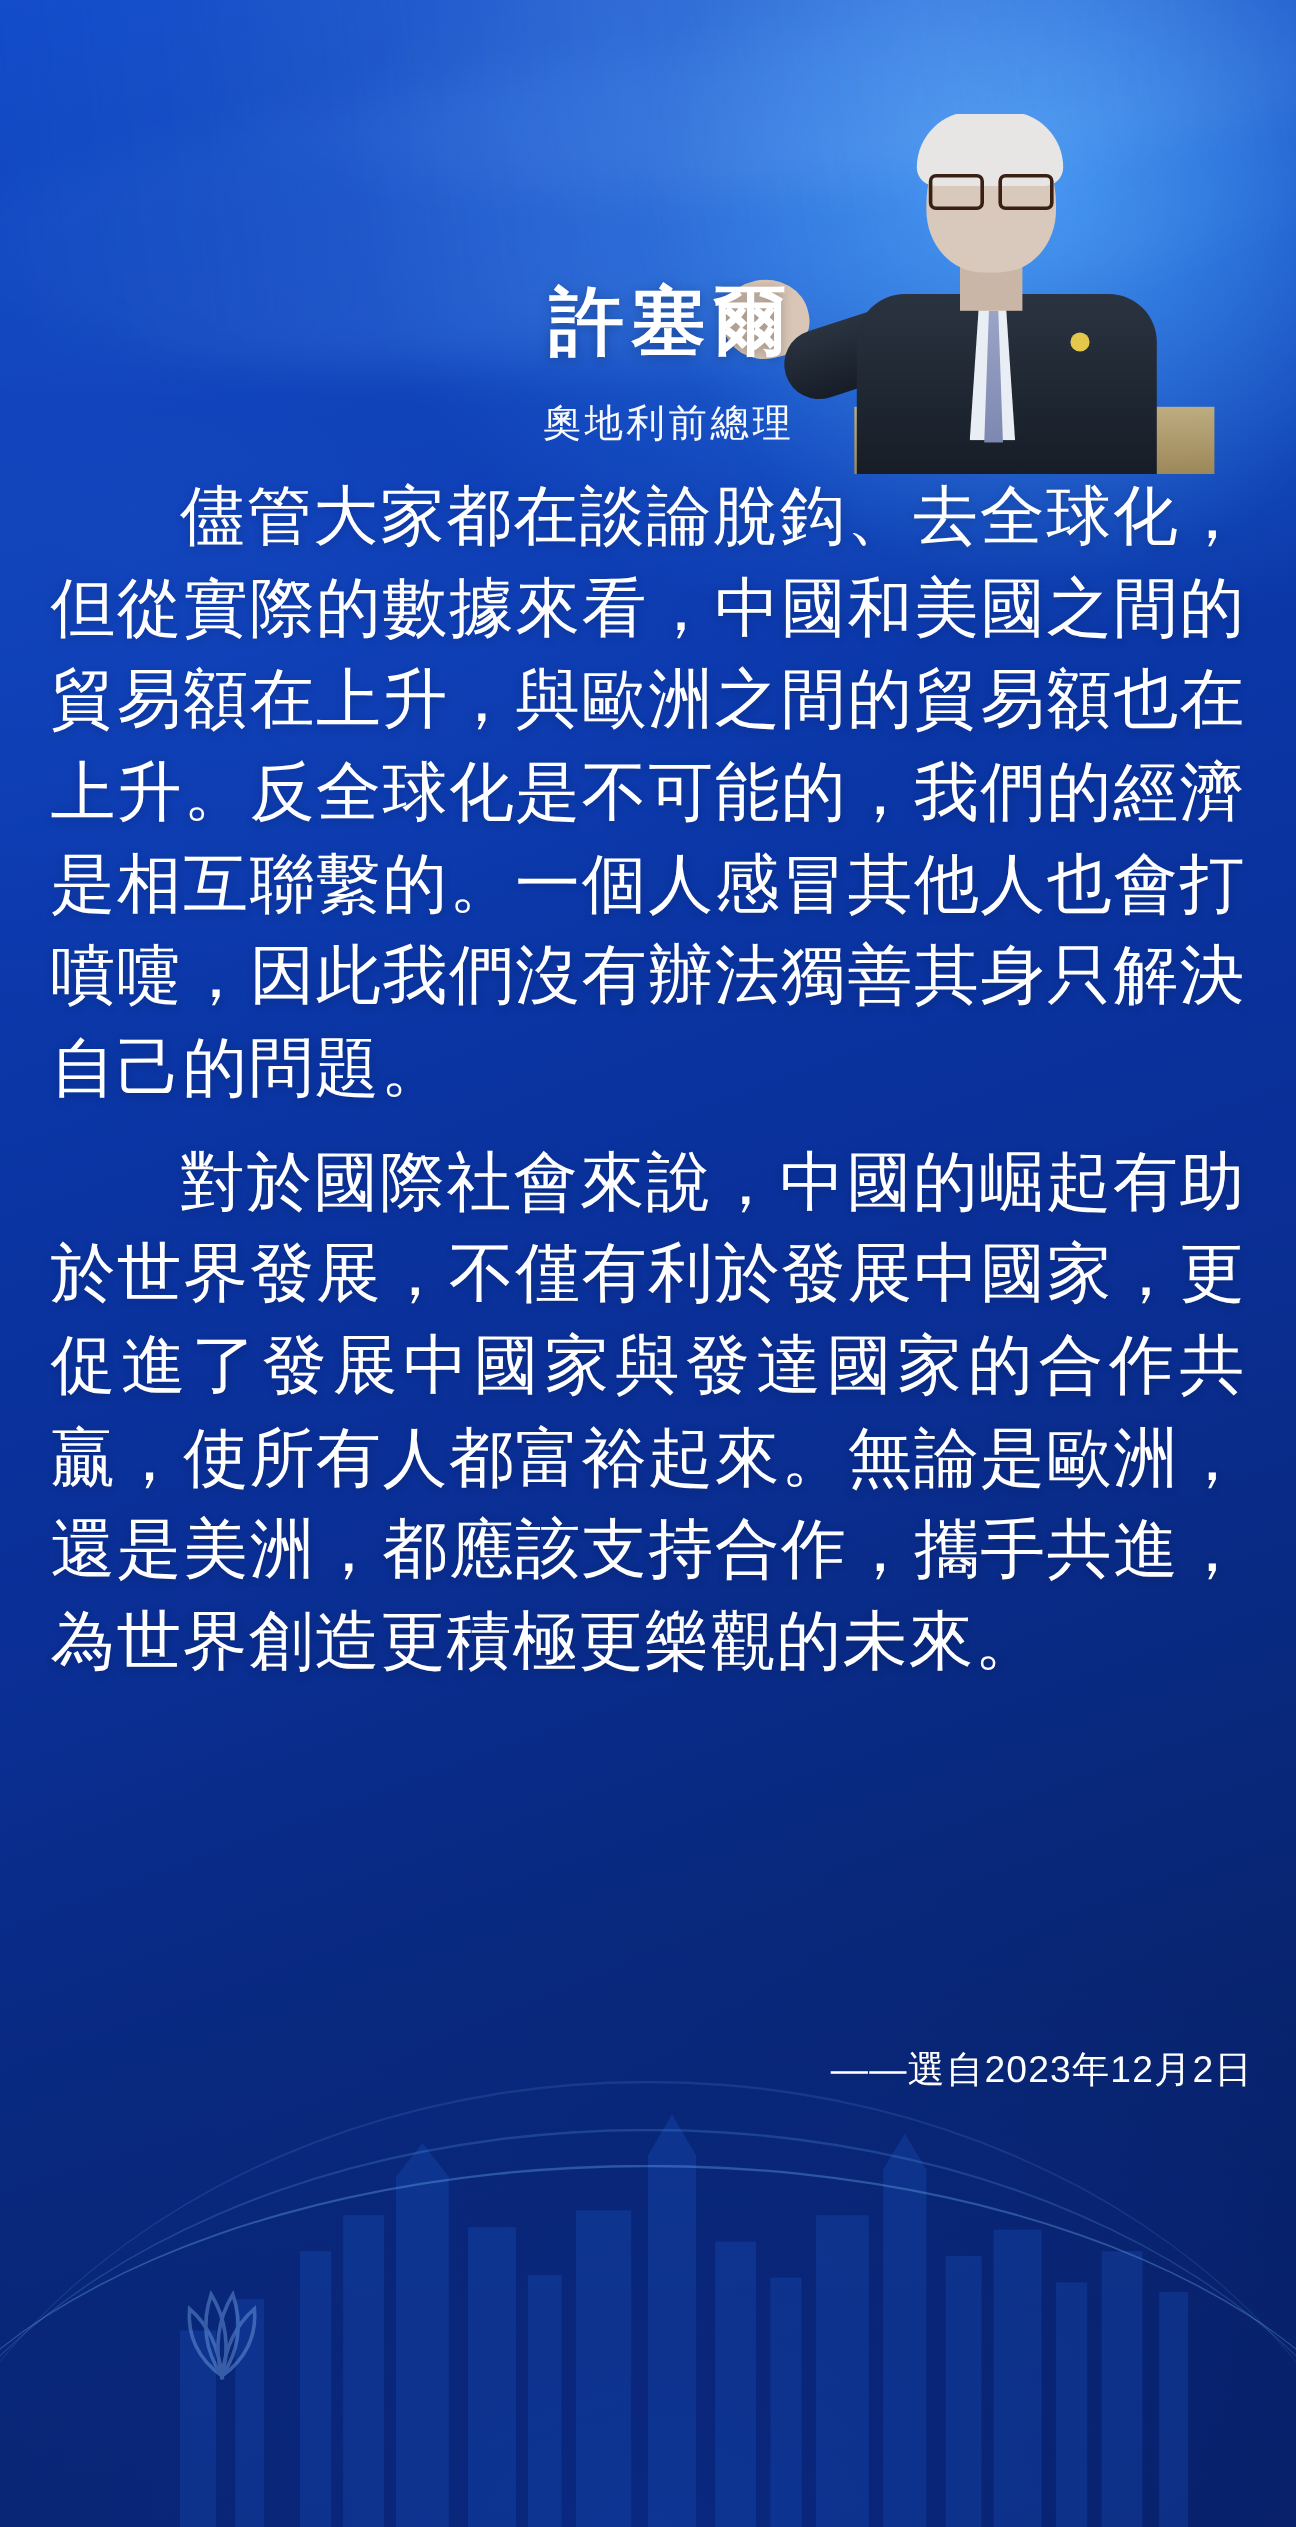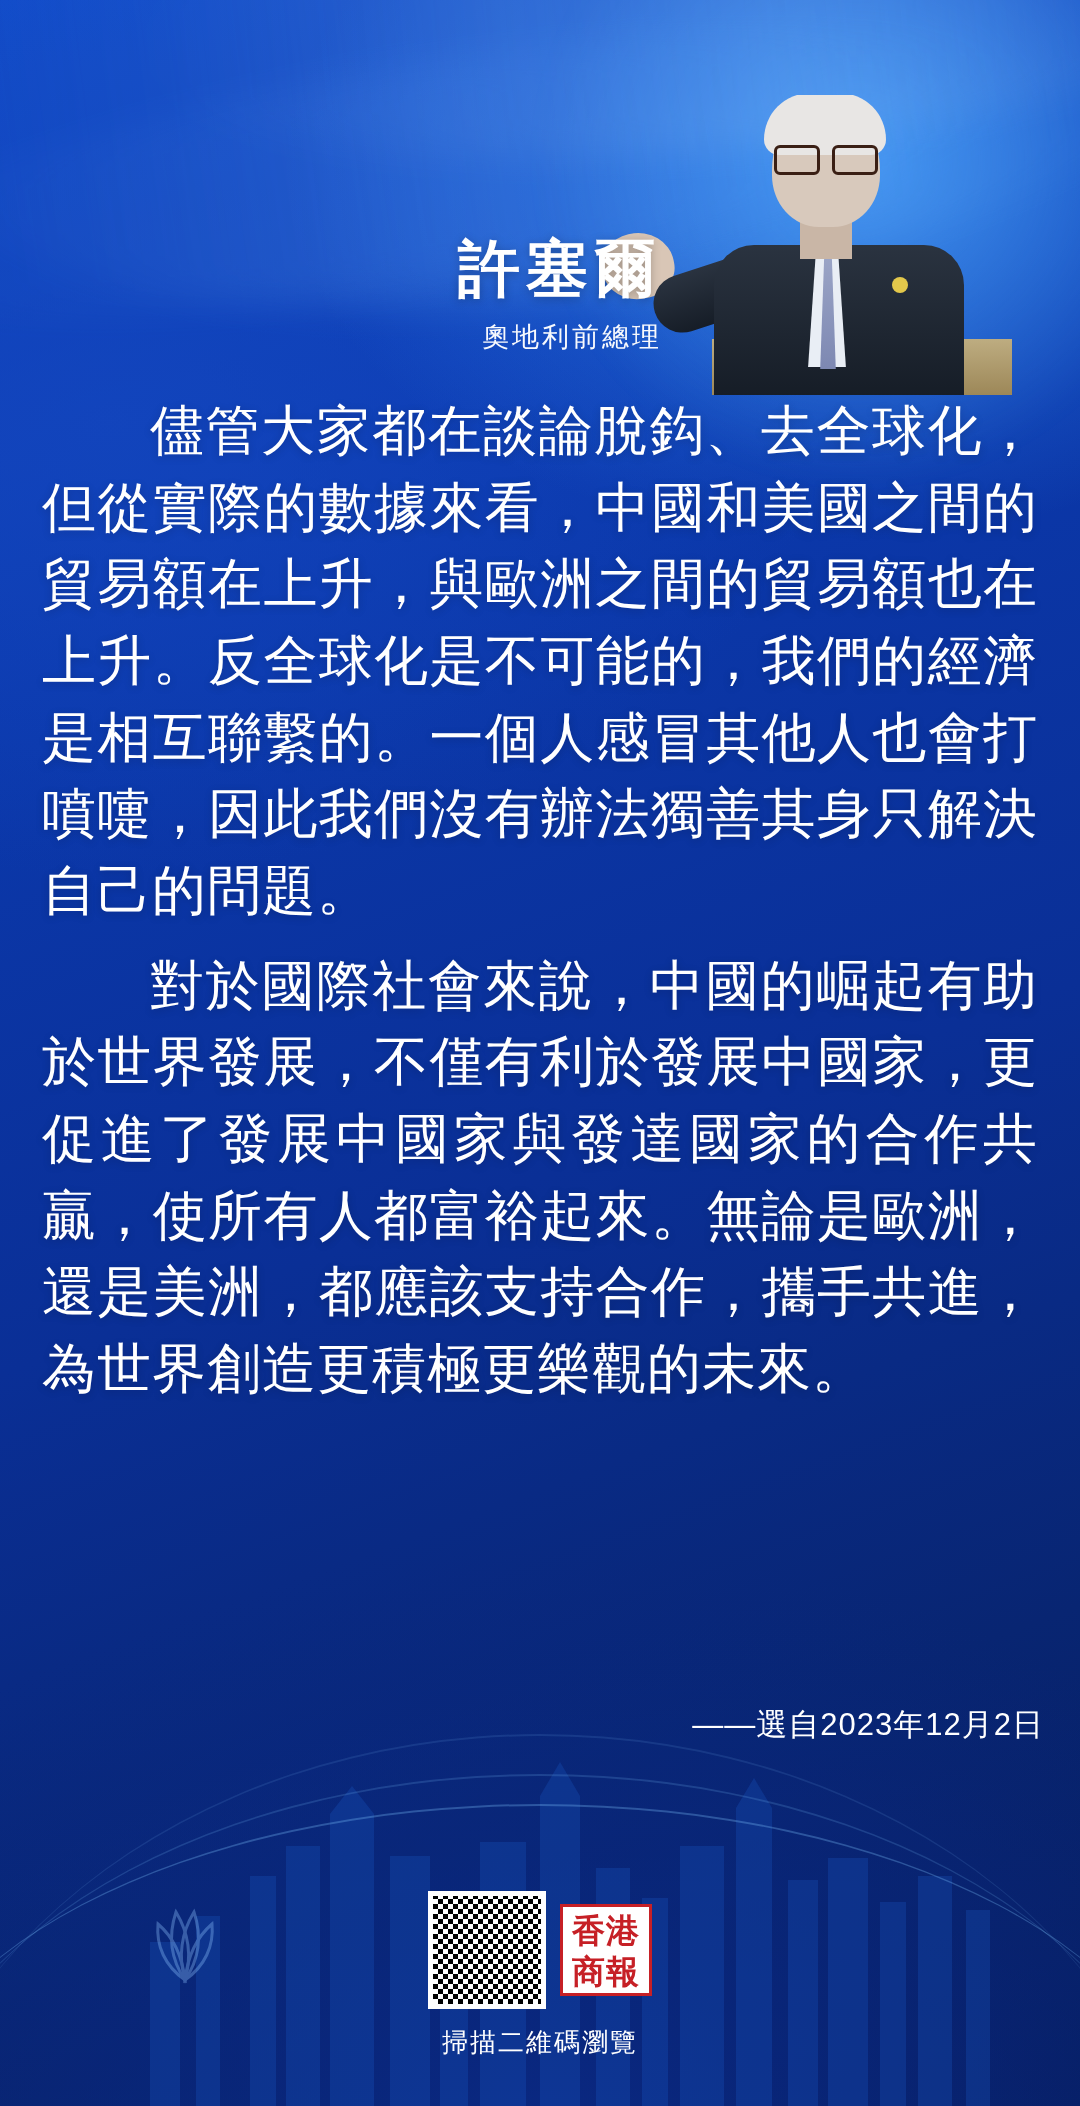--- a/index.html
+++ b/index.html
@@ -187,23 +187,23 @@
   .speaker-name {
     color: #ffffff;
     font-size: 62px;
     font-weight: bold;
     letter-spacing: 6px;
     line-height: 1.1;
     text-shadow: 0 2px 10px rgba(0,0,0,.25);
   }
   .speaker-title {
     color: #ffffff;
-    font-size: 27px;
+    font-size: 32px;
     letter-spacing: 3px;
-    margin-top: 16px;
+    margin-top: 28px;
     opacity: .97;
   }
 
   
   .quote {
     position: absolute;
     left: 42px;
     top: 392px;
     width: 996px;
     color: #ffffff;
@@ -366,25 +366,15 @@
   <div class="quote">
     <p>儘管大家都在談論脫鈎、去全球化，但從實際的數據來看，中國和美國之間的貿易額在上升，與歐洲之間的貿易額也在上升。反全球化是不可能的，我們的經濟是相互聯繫的。一個人感冒其他人也會打噴嚏，因此我們沒有辦法獨善其身只解決自己的問題。</p>
     <p>對於國際社會來說，中國的崛起有助於世界發展，不僅有利於發展中國家，更促進了發展中國家與發達國家的合作共贏，使所有人都富裕起來。無論是歐洲，還是美洲，都應該支持合作，攜手共進，為世界創造更積極更樂觀的未來。</p>
   </div>
 
   <div class="source">
     <div>——選自2023年12月2日</div>
   </div>
 
   <div class="footer">
-    <div class="qr-row">
-      <div class="qr">
-        <div class="qr-inner"></div>
-      </div>
-      <div class="logo">
-        <div>香港</div>
-        <div>商報</div>
-      </div>
-    </div>
-    <div class="scan-text">掃描二維碼瀏覽</div>
   </div>
 
 </div>
 
 </body></html>

